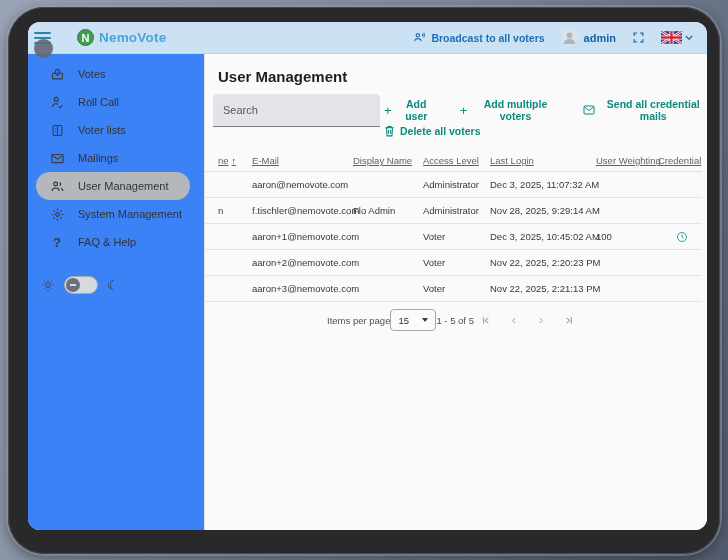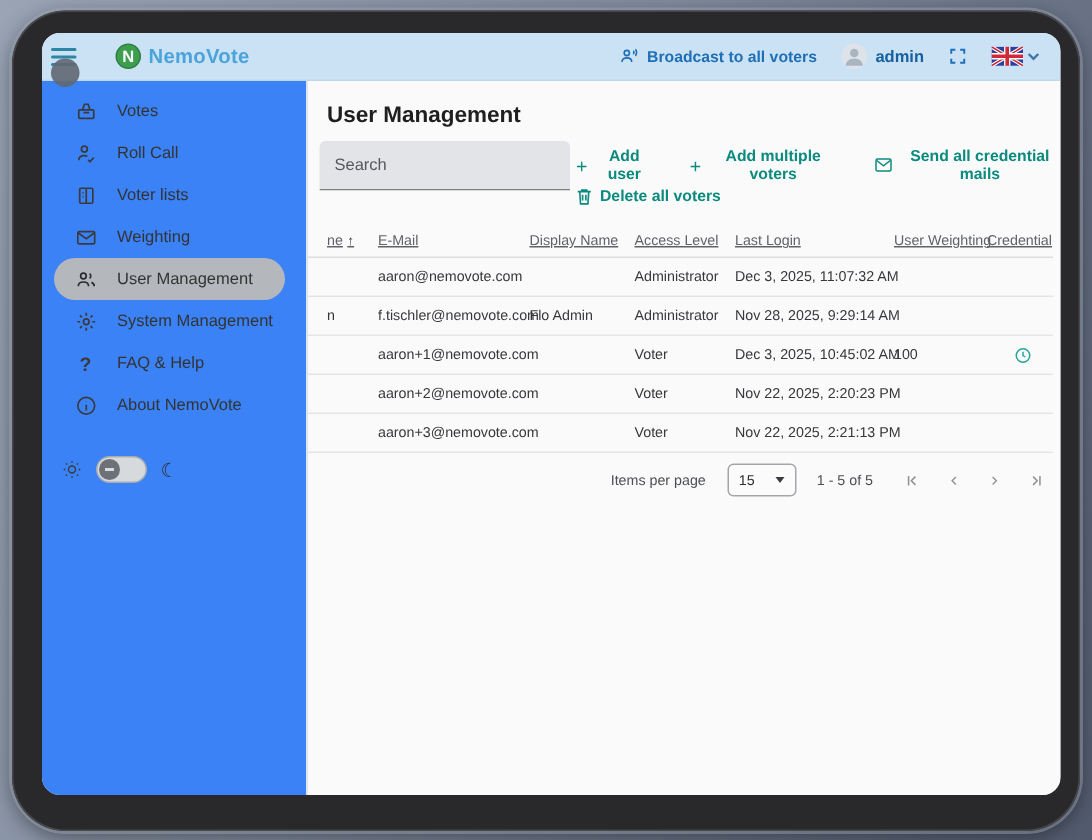--- a/index.html
+++ b/index.html
@@ -92,21 +92,21 @@
     align-items:center; padding-left:13px; height:26px;
     border-bottom:1px solid #e4e5e8; font-size:9.5px; color:#38383c; white-space:nowrap;
   }
   .trow.thead { color:#5f6368; height:22px; border-bottom:1px solid #dddee2;text-decoration:underline; }
   .trow .cell { overflow:visible; }
   .sort-arrow { font-size:9px; margin-left:3px; color:#3a3a3e; }
   .cred-cell { display:flex; justify-content:center; }
   
   .paginator {
     position:absolute; left:0; right:10px; top:252px; height:28px;
-    display:flex; align-items:center; justify-content:flex-end; gap:14px;
+    display:flex; align-items:center; justify-content:center; 
     font-size:9.5px; color:#4c4f54;
   }
   .page-size {
     width:46px; height:22px; border:1px solid #a4a6ab; border-radius:4px;
     display:flex; align-items:center; justify-content:space-between; padding:0 7px; cursor:pointer;
     font-size:9.5px; color:#2f2f33; background:#fbfbfc;
   }
   .pg-caret { width:0; height:0; border-left:3.5px solid transparent; border-right:3.5px solid transparent; border-top:4px solid #3c3c40; }
   .pg-nav { display:flex; align-items:center; gap:17px; margin-left:6px; }
   .pg-nav .nbtn { color:#8d9095; cursor:pointer; display:flex; align-items:center; }
@@ -204,21 +204,21 @@
         </span>
         <span>Voter lists</span>
       </div>
       <div class="nav-item">
         <span class="nicon">
           <svg width="15" height="15" viewBox="0 0 24 24" fill="none" stroke="#3a3a3e" stroke-width="1.8">
             <rect x="3" y="5.5" width="18" height="13" rx="1.5"></rect>
               <path d="M3.5 7l8.5 6 8.5-6"></path>
           </svg>
         </span>
-        <span>Weighting</span>
+        <span>Mailings</span>
       </div>
       <div class="nav-item selected">
         <span class="nicon">
           <svg width="15" height="15" viewBox="0 0 24 24" fill="none" stroke="#2c2c30" stroke-width="1.8">
             <circle cx="9" cy="8" r="3"></circle>
               <path d="M3.5 19c0-3 2.4-4.6 5.5-4.6s5.5 1.6 5.5 4.6"></path>
             <path d="M15.5 5.5a3 3 0 0 1 0 5"></path>
               <path d="M17.5 14.8c1.9.6 3 1.9 3 4.2"></path>
           </svg>
         </span>
@@ -229,30 +229,20 @@
           <svg width="15" height="15" viewBox="0 0 24 24" fill="none" stroke="#3a3a3e" stroke-width="1.8">
             <circle cx="12" cy="12" r="3"></circle>
             <path d="M12 2.5v3M12 18.5v3M2.5 12h3M18.5 12h3M5.3 5.3l2.1 2.1M16.6 16.6l2.1 2.1M18.7 5.3l-2.1 2.1M7.4 16.6l-2.1 2.1"></path>
           </svg>
         </span>
         <span>System Management</span>
       </div>
       <div class="nav-item">
         <span class="nicon faq-glyph">?</span>
         <span>FAQ &amp; Help</span>
-      </div>
-      <div class="nav-item">
-        <span class="nicon">
-          <svg width="15" height="15" viewBox="0 0 24 24" fill="none" stroke="#3a3a3e" stroke-width="1.8">
-            <circle cx="12" cy="12" r="9"></circle>
-              <path d="M12 11v6"></path>
-              <path d="M12 7.2v.2"></path>
-          </svg>
-        </span>
-        <span>About NemoVote</span>
       </div>
 
       <div class="theme-row">
         <span class="nicon">
           <svg width="14" height="14" viewBox="0 0 24 24" fill="none" stroke="#3a3a3e" stroke-width="1.6">
             <circle cx="12" cy="12" r="4"></circle>
             <path d="M12 2.5v2M12 19.5v2M2.5 12h2M19.5 12h2M5 5l1.4 1.4M17.6 17.6L19 19M19 5l-1.4 1.4M6.4 17.6L5 19"></path>
           </svg>
         </span>
         <div class="toggle">

